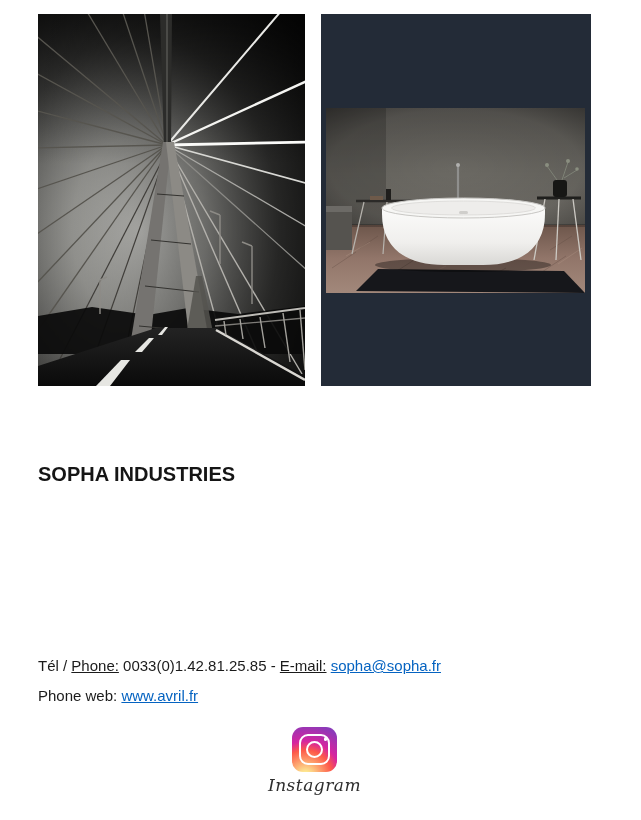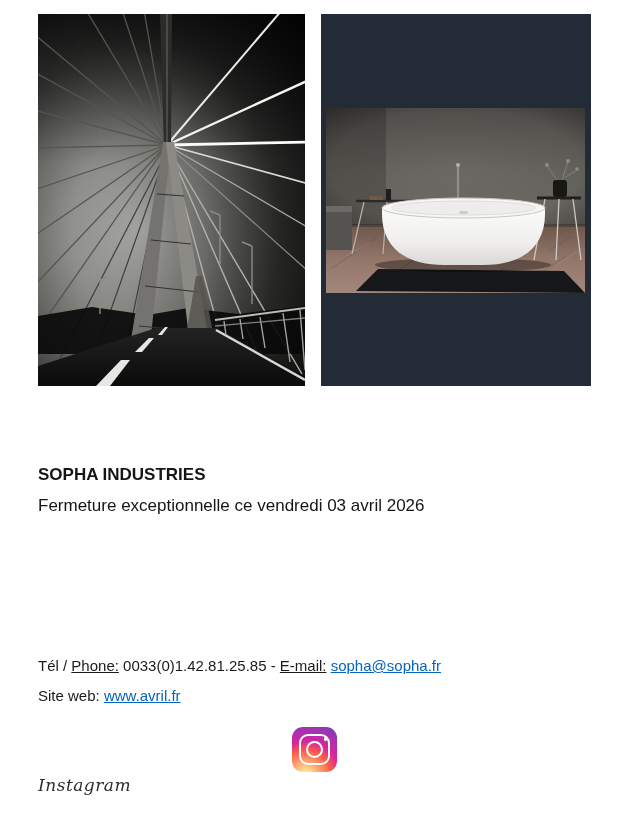--- a/index.html
+++ b/index.html
@@ -10,33 +10,33 @@
   }
   .gallery{
     position:absolute;left:38px;top:14px;
     display:flex;gap:16px;
   }
   .bridge-photo{width:267px;height:372px;overflow:hidden;background:#0b0b0b;}
   .bath-panel{width:270px;height:372px;background:#232b37;position:relative;}
   .bath-photo{position:absolute;left:5px;top:94px;width:259px;height:185px;overflow:hidden;}
   .announcement{
     position:absolute;left:38px;top:459px;
-    font-size:17px;line-height:31px;color:#151515;
+    font-size:20px;line-height:31px;color:#151515;
   }
   .company{font-weight:bold;}
   .contact{
     position:absolute;left:38px;top:656px;width:553px;
     text-align:left;font-size:15px;line-height:20px;color:#1b1b1b;
   }
   .contact-line{white-space:pre-wrap;}
   .contact-line.second{margin-top:10px;}
   .u{text-decoration:underline;}
   a.link{color:var(--link-color,#0563C1);text-decoration:underline;cursor:pointer;}
   .social{
-    position:absolute;left:38px;top:727px;width:553px;
+    position:absolute;left:38px;top:727px;width:553px;text-align:center;
   }
   .ig-icon{
     display:block;width:45px;height:45px;margin:0 auto;border-radius:11px;
     background:radial-gradient(circle at 30% 110%, #fdf497 0%, #fdf497 5%, #fd5949 45%, #d6249f 60%, #8a3ab9 90%);
     position:relative;cursor:pointer;
   }
   .ig-frame{position:absolute;left:7px;top:7px;right:7px;bottom:7px;border:2.5px solid #fff;border-radius:9px;}
   .ig-lens{position:absolute;left:50%;top:50%;width:13px;height:13px;margin:-9px 0 0 -9px;border:2.5px solid #fff;border-radius:50%;}
   .ig-dot{position:absolute;right:10px;top:10px;width:3.5px;height:3.5px;background:#fff;border-radius:50%;}
   .ig-label{
@@ -240,26 +240,25 @@
         <ellipse cx="137.5" cy="100" rx="81.5" ry="10" fill="#f6f6f4" stroke="#c8c7c4" stroke-width="1"></ellipse>
         <ellipse cx="137.5" cy="100" rx="72" ry="7" fill="#eeedeb" stroke="#d9d8d5" stroke-width="0.8"></ellipse>
         <rect x="133" y="103" width="9" height="3" rx="1.5" fill="#cfcecb"></rect>
       </svg>
     </div>
   </div>
 </div>
 
 <div class="announcement">
   <div class="company">SOPHA INDUSTRIES</div>
-  <div>Fermeture exceptionnelle ce vendredi 03 avril 2026</div>
 </div>
 
 <div class="contact">
   <div class="contact-line"><span>Tél / </span><span class="u">Phone:</span><span> 0033(0)1.42.81.25.85 - </span><span class="u">E-mail:</span><span> </span><a class="link">sopha@sopha.fr</a></div>
-  <div class="contact-line second"><span>Site web: </span><a class="link">www.avril.fr</a></div>
+  <div class="contact-line second"><span>Phone web: </span><a class="link">www.avril.fr</a></div>
 </div>
 
 <div class="social">
   <a class="ig-icon">
     <span class="ig-frame"></span>
     <span class="ig-lens"></span>
     <span class="ig-dot"></span>
   </a>
   <div class="ig-label">Instagram</div>
 </div>

